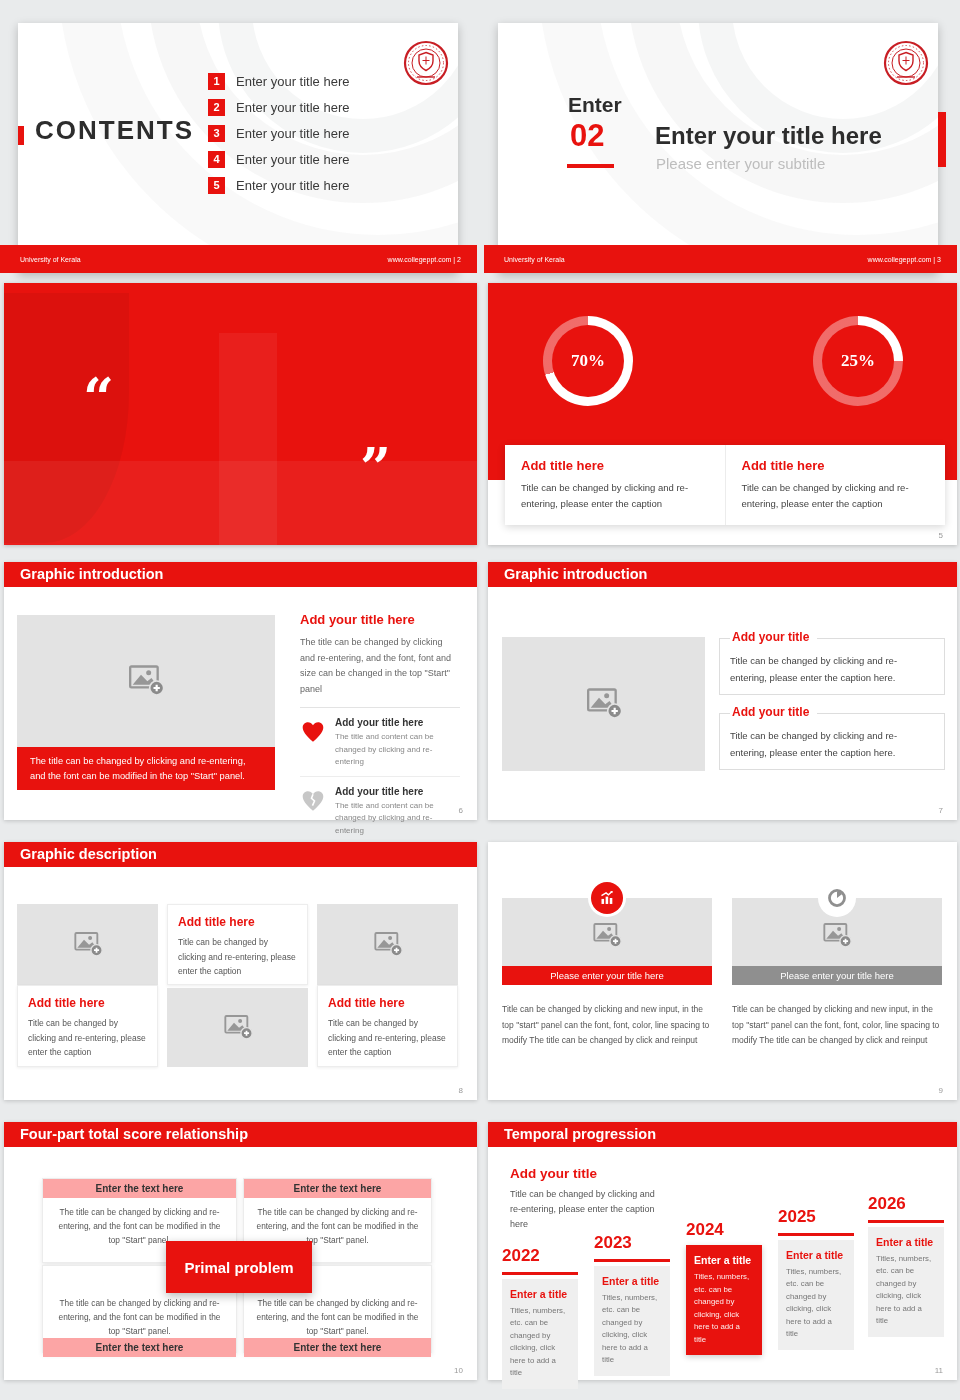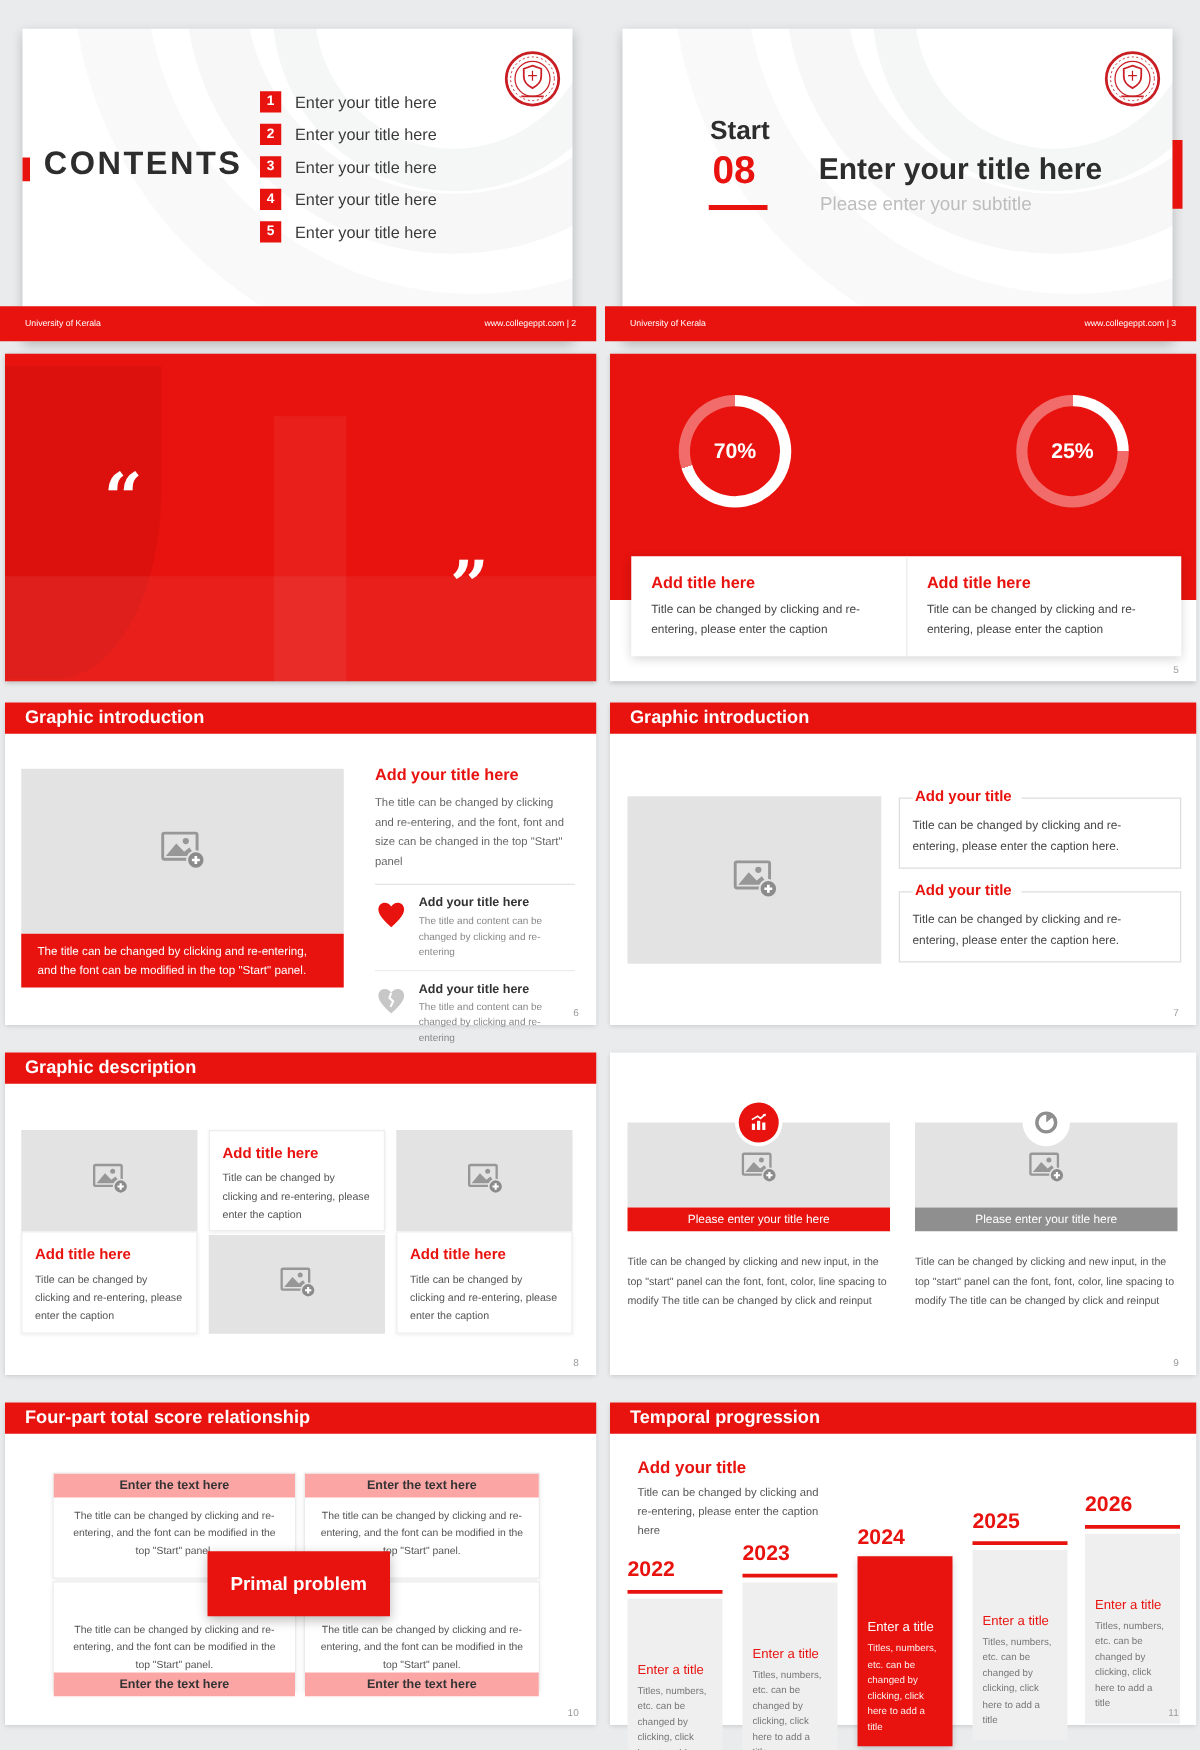--- a/index.html
+++ b/index.html
@@ -62,21 +62,21 @@
                    font-size:54px;color:#fff;line-height:1;}
   .q-open{left:79px;top:88px;}
   .q-close{left:356px;top:158px;}
   .q-text{position:absolute;left:130px;top:106px;width:230px;font-size:9.5px;line-height:21.5px;color:#fff;}
   .q-text span{display:block;}
 
   
   .slide.s-stats{background:#fff;}
   .stats-red{position:absolute;top:0;left:0;right:0;height:197px;background:var(--red);}
   .donut{position:absolute;top:33px;width:90px;height:90px;border-radius:50%;
-         background:conic-gradient(#fff var(--p,50%),rgba(255,255,255,.38) var(--p,50%));}
+         background:conic-gradient(#fff var(--p,50%),rgba(255,255,255,.38) var(--p,50%));font-family:Liberation Serif, serif;}
   .donut .in{position:absolute;inset:9px;border-radius:50%;background:var(--red);
              display:flex;align-items:center;justify-content:center;font-size:17px;font-weight:bold;color:#fff;}
   .d1{left:55px}.d2{left:190px}.d3{left:325px}
   .stats-card{position:absolute;left:17px;right:12px;top:162px;height:80px;background:#fff;
               box-shadow:0 2px 8px rgba(0,0,0,.16);display:flex;}
   .sc-col{flex:1;padding:13px 16px 0;}
   .sc-col:first-child{border-right:1px solid #ececec;}
   .sc-title{font-size:13px;font-weight:bold;color:var(--red);margin-bottom:7px;}
   .sc-body{font-size:9.5px;line-height:16px;color:#444;}
 
@@ -153,21 +153,21 @@
   
   .t-intro{position:absolute;left:22px;top:44px;width:158px;}
   .ti-title{font-size:13.5px;font-weight:bold;color:var(--red);margin-bottom:6px;}
   .ti-body{font-size:9px;line-height:15px;color:#555;}
   .step{position:absolute;width:76px;}
   .st1{left:14px;top:124px}.st2{left:106px;top:111px}.st3{left:198px;top:98px}
   .st4{left:290px;top:85px}.st5{left:380px;top:72px}
   .st-year{font-size:17px;font-weight:bold;color:var(--red);}
   .st-line{height:2.5px;background:var(--red);margin-top:6px;}
   .st-card{margin-top:4px;background:#efefef;padding:9px 8px;min-height:78px;}
-  .st-title{font-size:10.5px;font-weight:normal;color:var(--red);margin-bottom:5px;margin-top:42px;}
+  .st-title{font-size:10.5px;font-weight:bold;color:var(--red);margin-bottom:5px;}
   .st-body{font-size:7.8px;line-height:12.5px;color:#777;}
   .step.hl .st-card{margin-top:5px;background:var(--red);min-height:86px;box-shadow:0 2px 6px rgba(0,0,0,.2);}
   .step.hl .st-title{color:#fff;}
   .step.hl .st-body{color:rgba(255,255,255,.92);}
 </style>
 </head>
 <body>
 
 <div class="sheet">
 
@@ -226,22 +226,22 @@
       </div>
       <span class="seal"><svg viewBox="0 0 48 48" xmlns="http://www.w3.org/2000/svg">
     <circle cx="24" cy="24" r="21" fill="none" stroke="#c81e24" stroke-width="2.2"></circle>
     <circle cx="24" cy="24" r="17.5" fill="none" stroke="#c81e24" stroke-width="0.8" stroke-dasharray="1.5 2.2"></circle>
     <circle cx="24" cy="24" r="14" fill="none" stroke="#c81e24" stroke-width="1"></circle>
     <path d="M24 13.5 l7 2.5 v6 c0 4.5 -3 7.5 -7 9.5 c-4 -2 -7 -5 -7 -9.5 v-6 z" fill="none" stroke="#c81e24" stroke-width="1.4"></path>
     <path d="M20.5 21.5 h7 M24 17.5 v8" stroke="#c81e24" stroke-width="1"></path>
     <path d="M15 38 h18" stroke="#c81e24" stroke-width="1.4"></path>
   </svg></span>
       <div class="vbar"></div>
-      <div class="part-lbl">Start</div>
-      <div class="part-num">08</div>
+      <div class="part-lbl">Enter</div>
+      <div class="part-num">02</div>
       <div class="part-line"></div>
       <div class="ttl">Enter your title here</div>
       <div class="sub">Please enter your subtitle</div>
     </div>
     <div class="band">
       <span>University of Kerala</span>
       <span>www.collegeppt.com  |  3</span>
     </div>
   </section>
 

